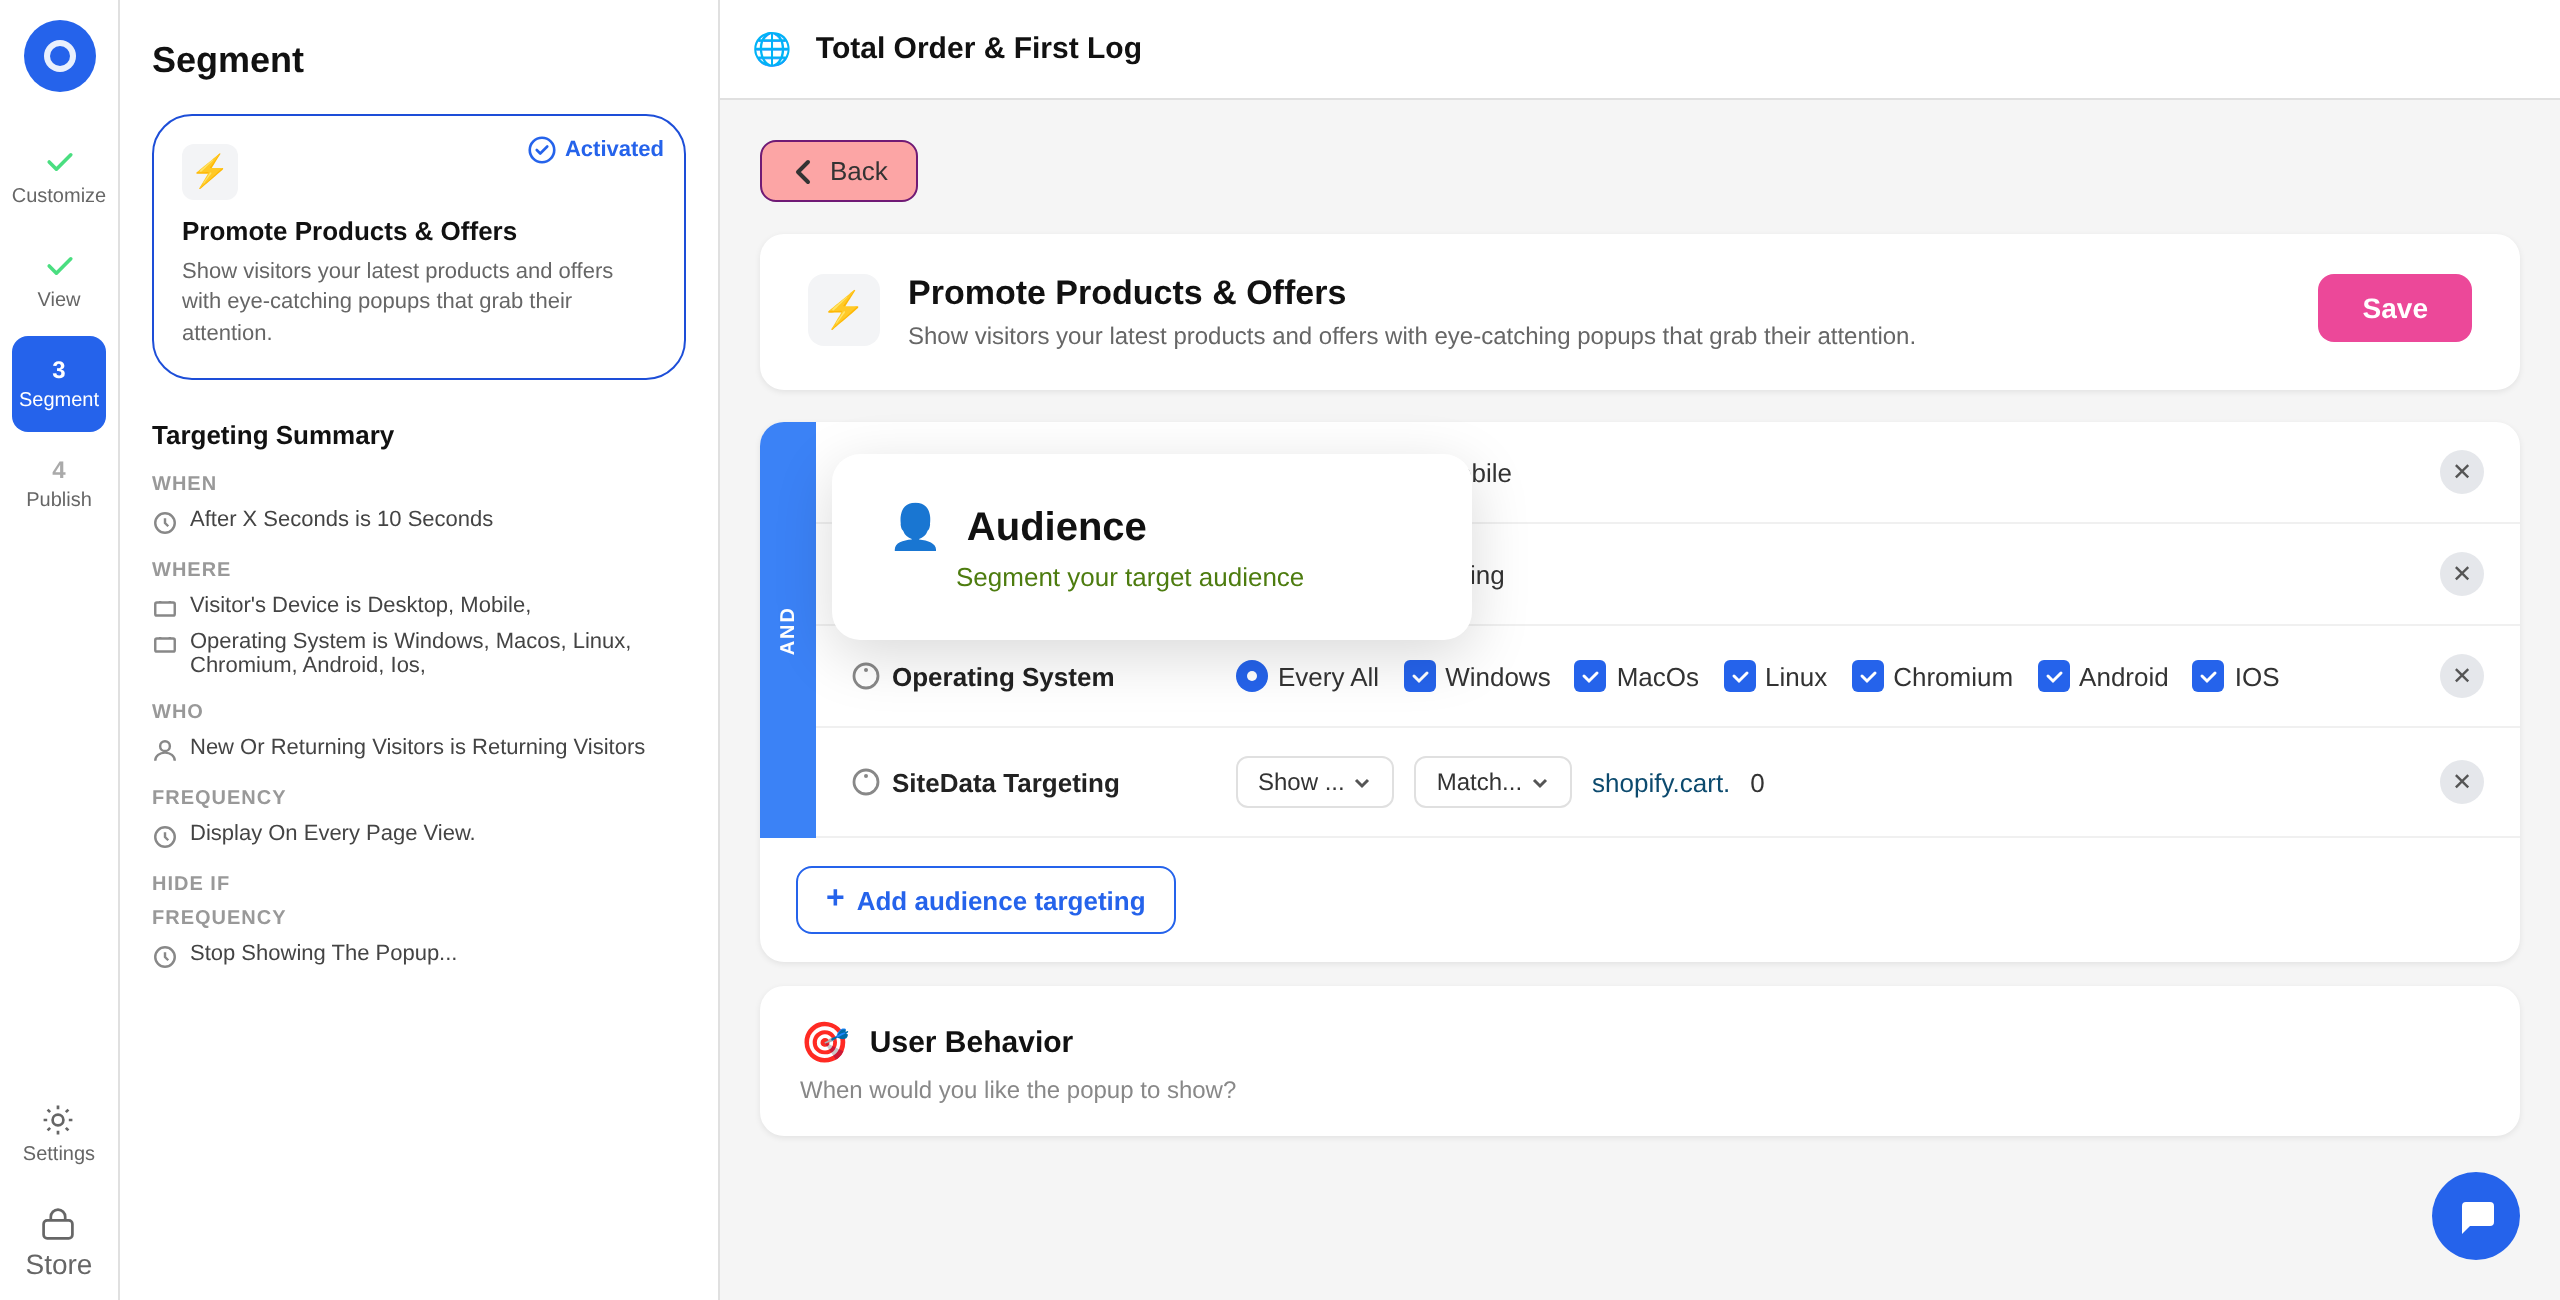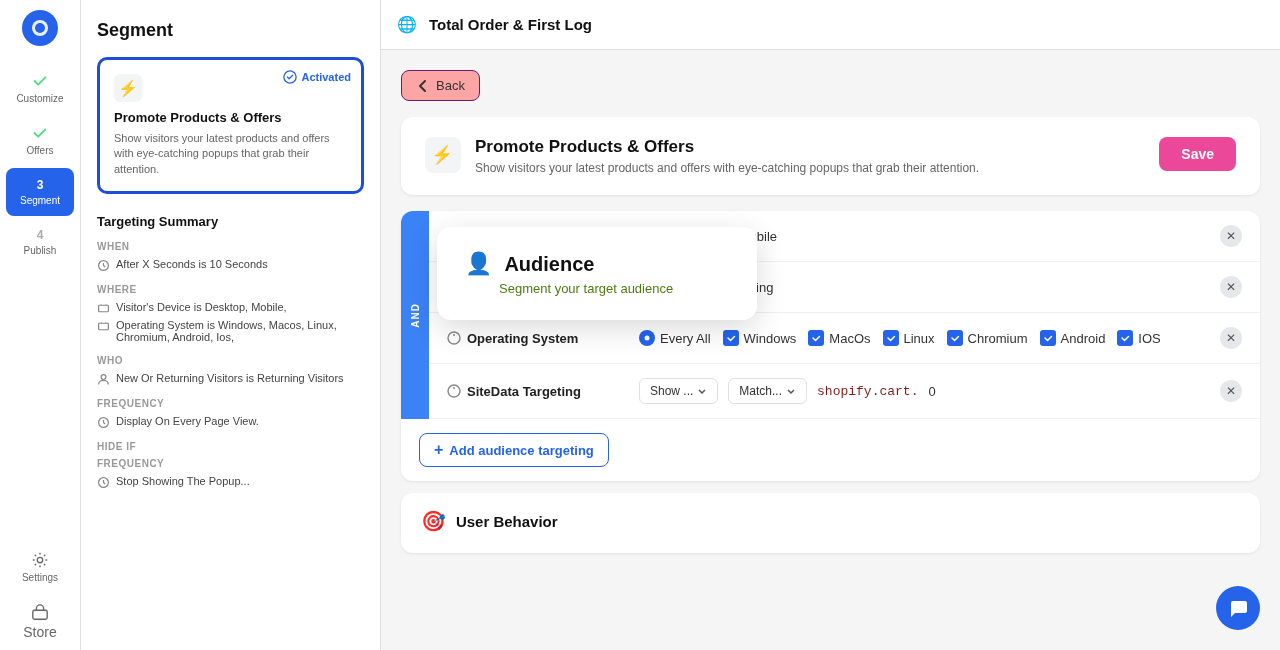--- a/index.html
+++ b/index.html
@@ -1,20 +1,20 @@
 <!DOCTYPE html>
 <html><head>
   <meta charset="utf-8">
   <style>
     * { box-sizing: border-box; margin: 0; padding: 0; }
     body { font-family: -apple-system, BlinkMacSystemFont, 'Segoe UI', sans-serif; background: #f0f0f0; width: 1280px; height: 650px; overflow: hidden; display: flex; }
 
     
     .icon-bar {
-      width: 81px;
+      width: 60px;
       background: #fff;
       border-right: 1px solid #e0e0e0;
       display: flex;
       flex-direction: column;
       align-items: center;
       padding-top: 10px;
       gap: 0;
       z-index: 10;
     }
     .icon-bar-logo {
@@ -47,22 +47,22 @@
     .sidebar {
       width: 300px;
       background: #fff;
       border-right: 1px solid #e0e0e0;
       padding: 20px 16px;
       overflow-y: auto;
       flex-shrink: 0;
     }
     .sidebar-title { font-size: 18px; font-weight: 700; color: #111; margin-bottom: 16px; }
     .segment-card {
-      border: 3px solid #1d4ed8;
-      border-radius: 10px;
+      border: 1px solid #1d4ed8;
+      border-radius: 20px;
       padding: 14px;
       margin-bottom: 20px;
       position: relative;
     }
     .activated-badge {
       position: absolute; top: 10px; right: 10px;
       display: flex; align-items: center; gap: 4px;
       font-size: 11px; font-weight: 600; color: #2563eb;
     }
     .activated-badge svg { width: 14px; height: 14px; }
@@ -257,21 +257,21 @@
       border: 1px solid #e0e0e0;
       border-radius: 6px;
       padding: 5px 10px;
       font-size: 12px;
       color: #333;
       background: #fff;
       display: flex; align-items: center; gap: 4px;
       cursor: pointer;
     }
     .sitedata-value {
-      font-size: 13px; color: #7f1d1d; font-family: Liberation Mono, monospace;
+      font-size: 13px; color: #0c4a6e;
     }
     .sitedata-number {
       font-size: 13px; color: #333; font-weight: 500;
     }
 
     .add-audience-btn {
       display: flex; align-items: center; gap: 6px;
       margin: 14px 18px;
       font-size: 13px; font-weight: 600;
       color: #2563eb;
@@ -320,21 +320,21 @@
   <div class="icon-bar-item">
     <svg viewBox="0 0 20 20" fill="none" stroke="#4ade80" stroke-width="2">
         <path d="M4 10l4 4 8-8" stroke-linecap="round" stroke-linejoin="round"></path>
       </svg>
     <span>Customize</span>
   </div>
   <div class="icon-bar-item">
     <svg viewBox="0 0 20 20" fill="none" stroke="#4ade80" stroke-width="2">
         <path d="M4 10l4 4 8-8" stroke-linecap="round" stroke-linejoin="round"></path>
       </svg>
-    <span>Offers</span>
+    <span>View</span>
   </div>
   <div class="icon-bar-item active">
     <span style="font-size:12px;font-weight:700;">3</span>
     <span>Segment</span>
   </div>
   <div class="icon-bar-item">
     <span style="font-size:12px;font-weight:700;color:#aaa;">4</span>
     <span>Publish</span>
   </div>
   <div class="icon-bar-bottom">
@@ -640,20 +640,21 @@
           <span style="font-size:16px; color:#2563eb;">+</span>
           <span>Add audience targeting</span>
         </button>
       </div>
 
       <div class="behavior-section">
         <div class="behavior-header">
           <span style="font-size:20px;">🎯</span>
           <span class="behavior-title">User Behavior</span>
         </div>
+        <div class="behavior-sub">When would you like the popup to show?</div>
       </div>
     </div>
   </div>
 </div>
 
 <div class="chat-btn">
   <svg width="22" height="22" viewBox="0 0 22 22" fill="none">
     <path d="M4 4h14a2 2 0 012 2v8a2 2 0 01-2 2H8l-4 4V6a2 2 0 012-2z" fill="white"></path>
   </svg>
 </div>

